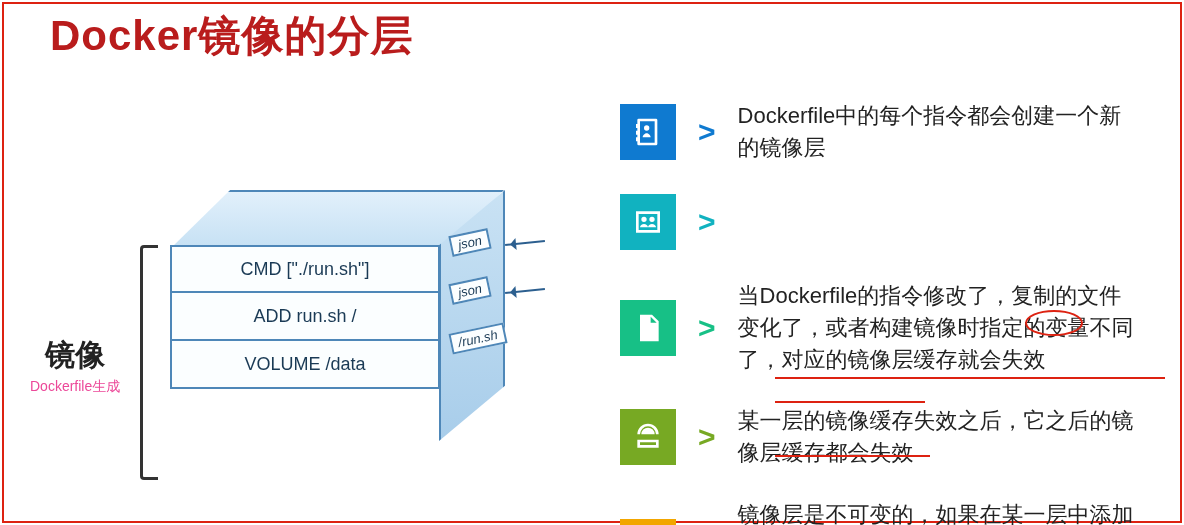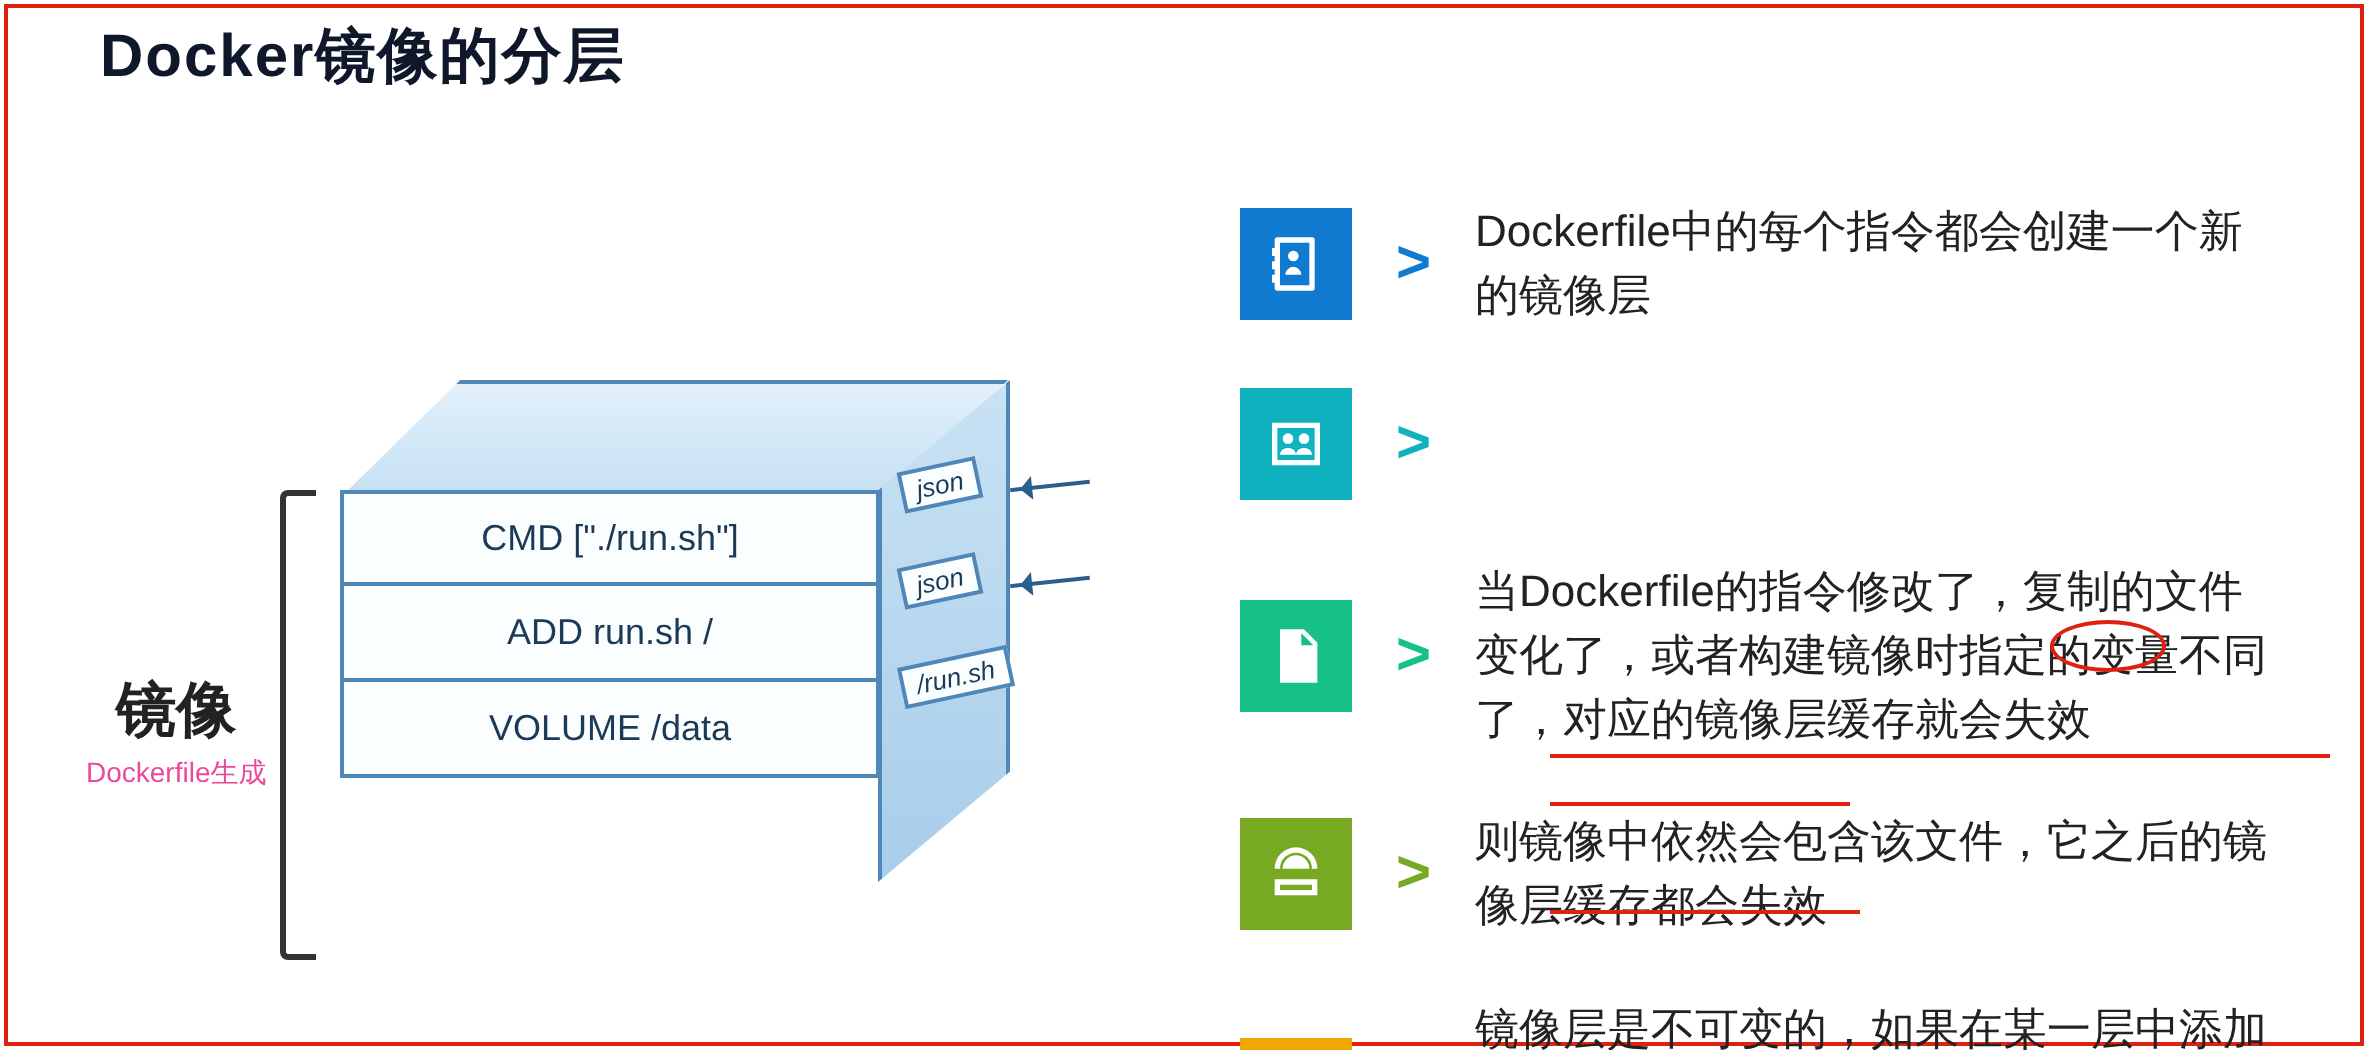--- a/index.html
+++ b/index.html
@@ -14,32 +14,32 @@
   .redframe {
     position: absolute;
     left: 2px; top: 2px;
     width: 1180px; height: 521px;
     border: 2px solid #d21;
     pointer-events: none;
   }
   .title {
     position: absolute;
     left: 50px; top: 8px;
-    font-size: 30px;
+    font-size: 42px;
     font-weight: 700;
-    color: #0f172a;
+    color: #b91c1c;
     letter-spacing: 1px;
   }
   
   .fig {
     position: absolute;
     left: 30px; top: 160px;
     width: 570px; height: 340px;
   }
-  .side-label   { position: absolute; left: 0; top: 175px; text-align: center; margin-left: 13px; }
+  .side-label   { position: absolute; left: 0; top: 175px; text-align: center; }
   .side-label .big { font-size: 30px; font-weight: 700; color: #222; }
   .side-label .sm  { font-size: 14px; color: #ec4899; margin-top: 2px; }
   .bracket {
     position: absolute;
     left: 110px; top: 85px;
     width: 18px; height: 235px;
     border-left: 3px solid #333;
     border-top: 3px solid #333;
     border-bottom: 3px solid #333;
     border-radius: 4px 0 0 4px;
@@ -209,21 +209,21 @@
     <div class="txt">当Dockerfile的指令修改了，复制的文件变化了，或者构建镜像时指定的变量不同了，对应的镜像层缓存就会失效</div>
   </div>
 
   <div class="row">
     <div class="icon c-olive">
       <svg viewBox="0 0 24 24">
           <path d="M12 2a8 8 0 00-8 8h2a6 6 0 1112 0h2a8 8 0 00-8-8zm0 3a5 5 0 00-5 5h10a5 5 0 00-5-5zM4 14h16v6H4v-6zm2 2v2h12v-2H6z"></path>
         </svg>
     </div>
     <div class="chev ch-olive">&gt;</div>
-    <div class="txt">则镜像中依然会包含该文件，它之后的镜像层缓存都会失效</div>
+    <div class="txt">某一层的镜像缓存失效之后，它之后的镜像层缓存都会失效</div>
   </div>
 
   <div class="row">
     <div class="icon c-amber">
       <svg viewBox="0 0 24 24">
           <path d="M9 3h6l1 2h4v2H4V5h4l1-2zM6 8h12l-1 13H7L6 8zm4 2v9h1v-9h-1zm3 0v9h1v-9h-1z"></path>
         </svg>
     </div>
     <div class="chev ch-amber">&gt;</div>
     <div class="txt">镜像层是不可变的，如果在某一层中添加一个文件，然后在下一层中删除它，则镜像中依然会包含该文件</div>

